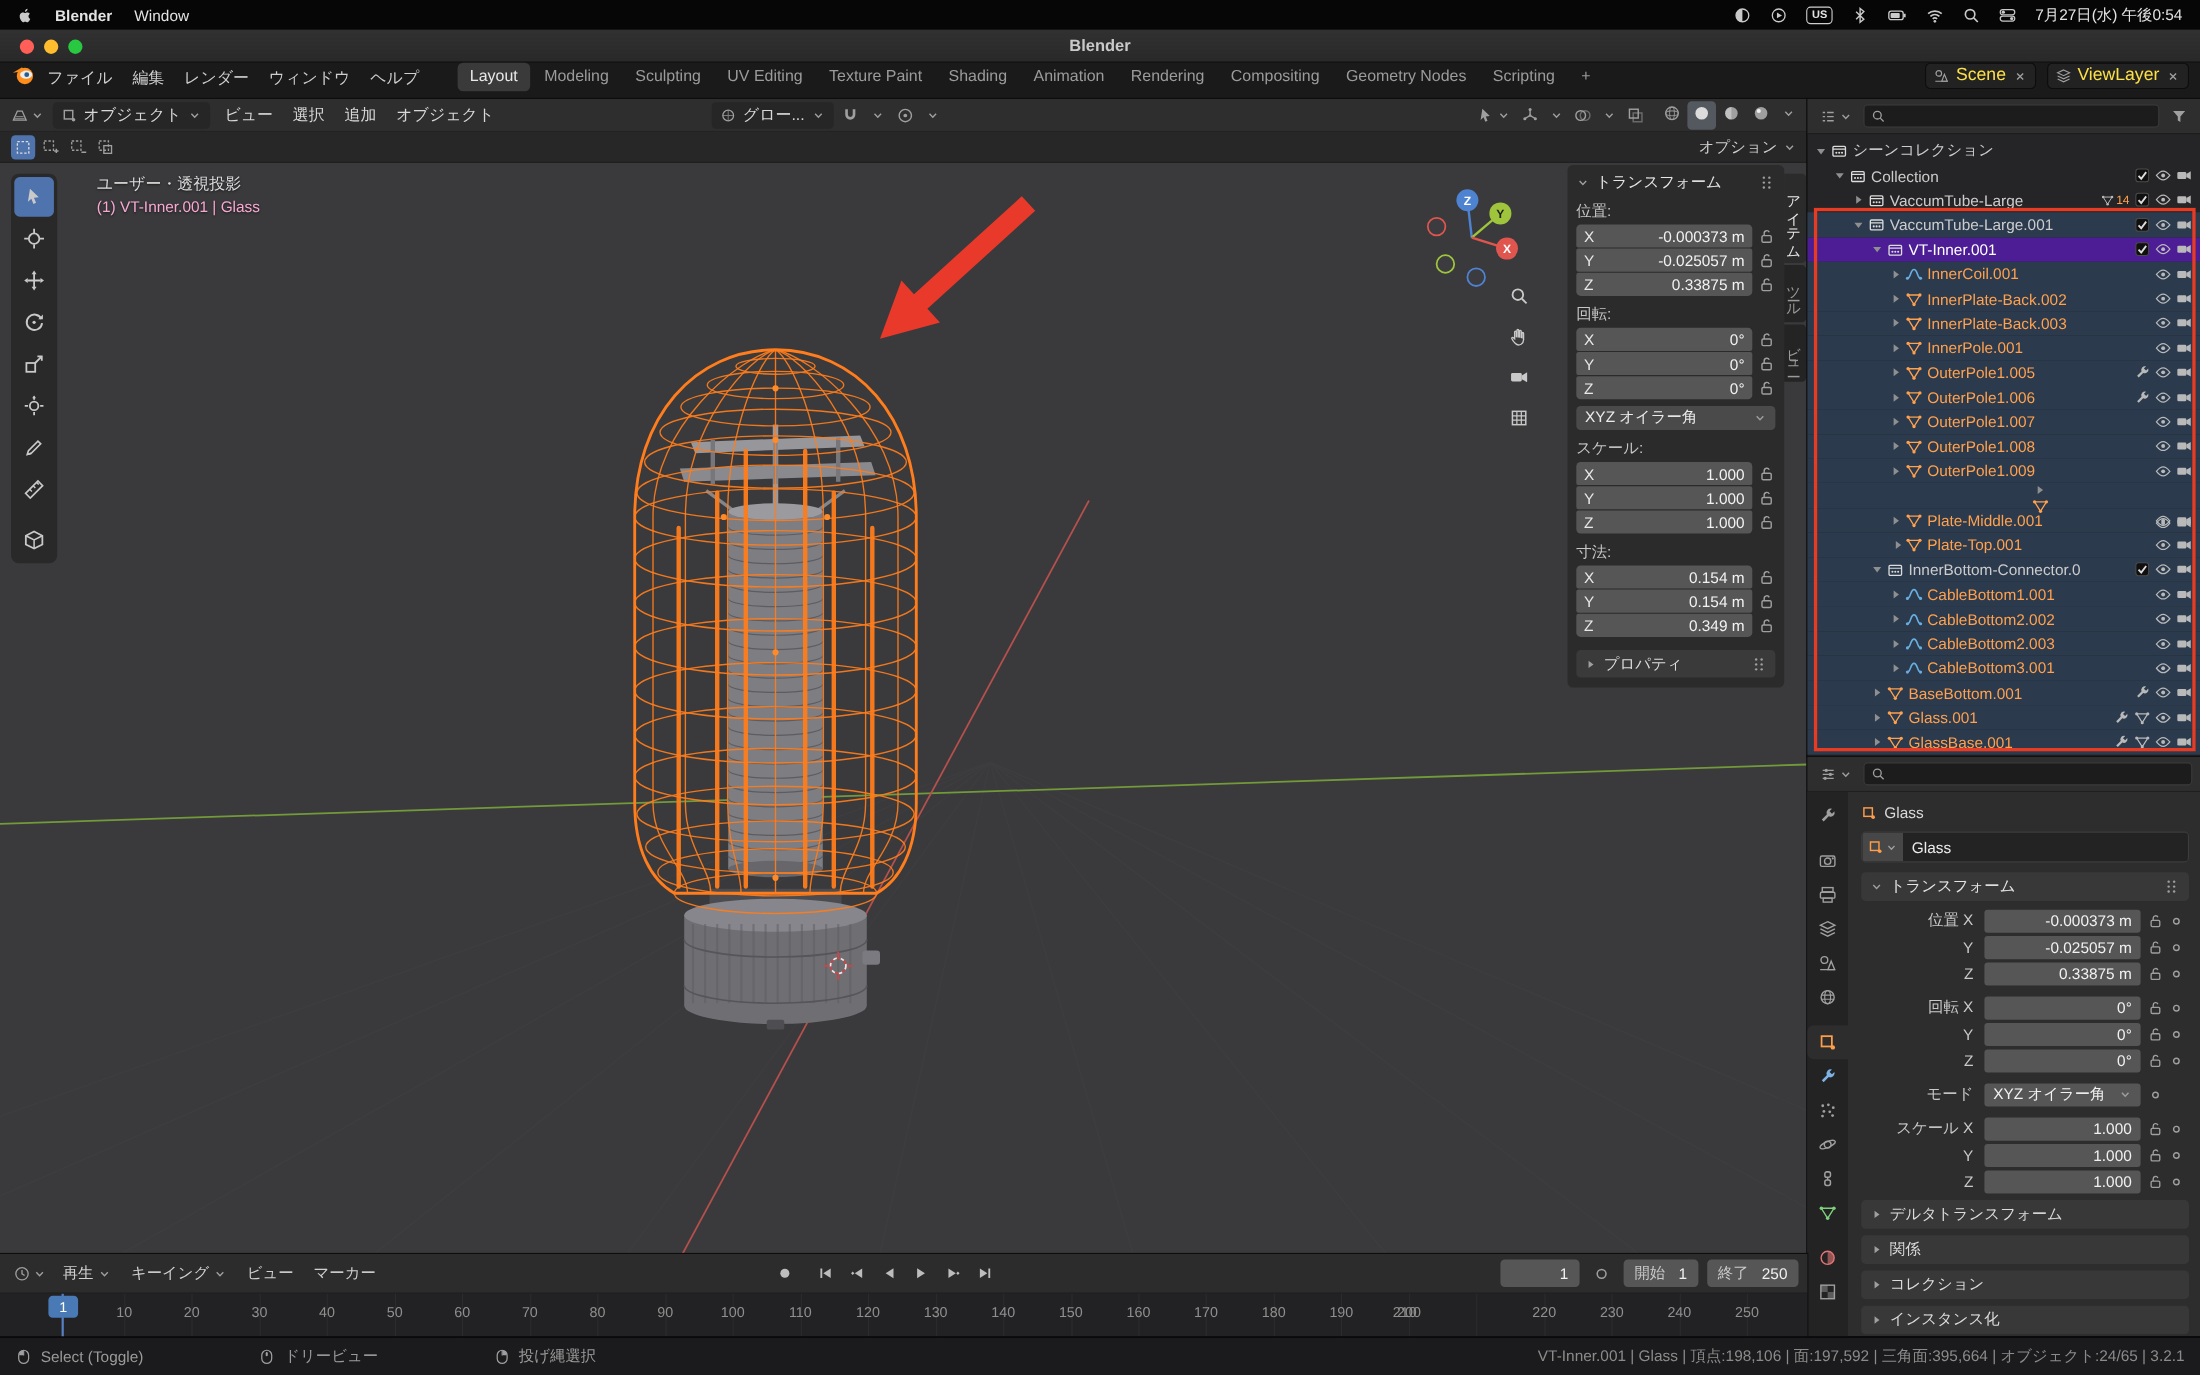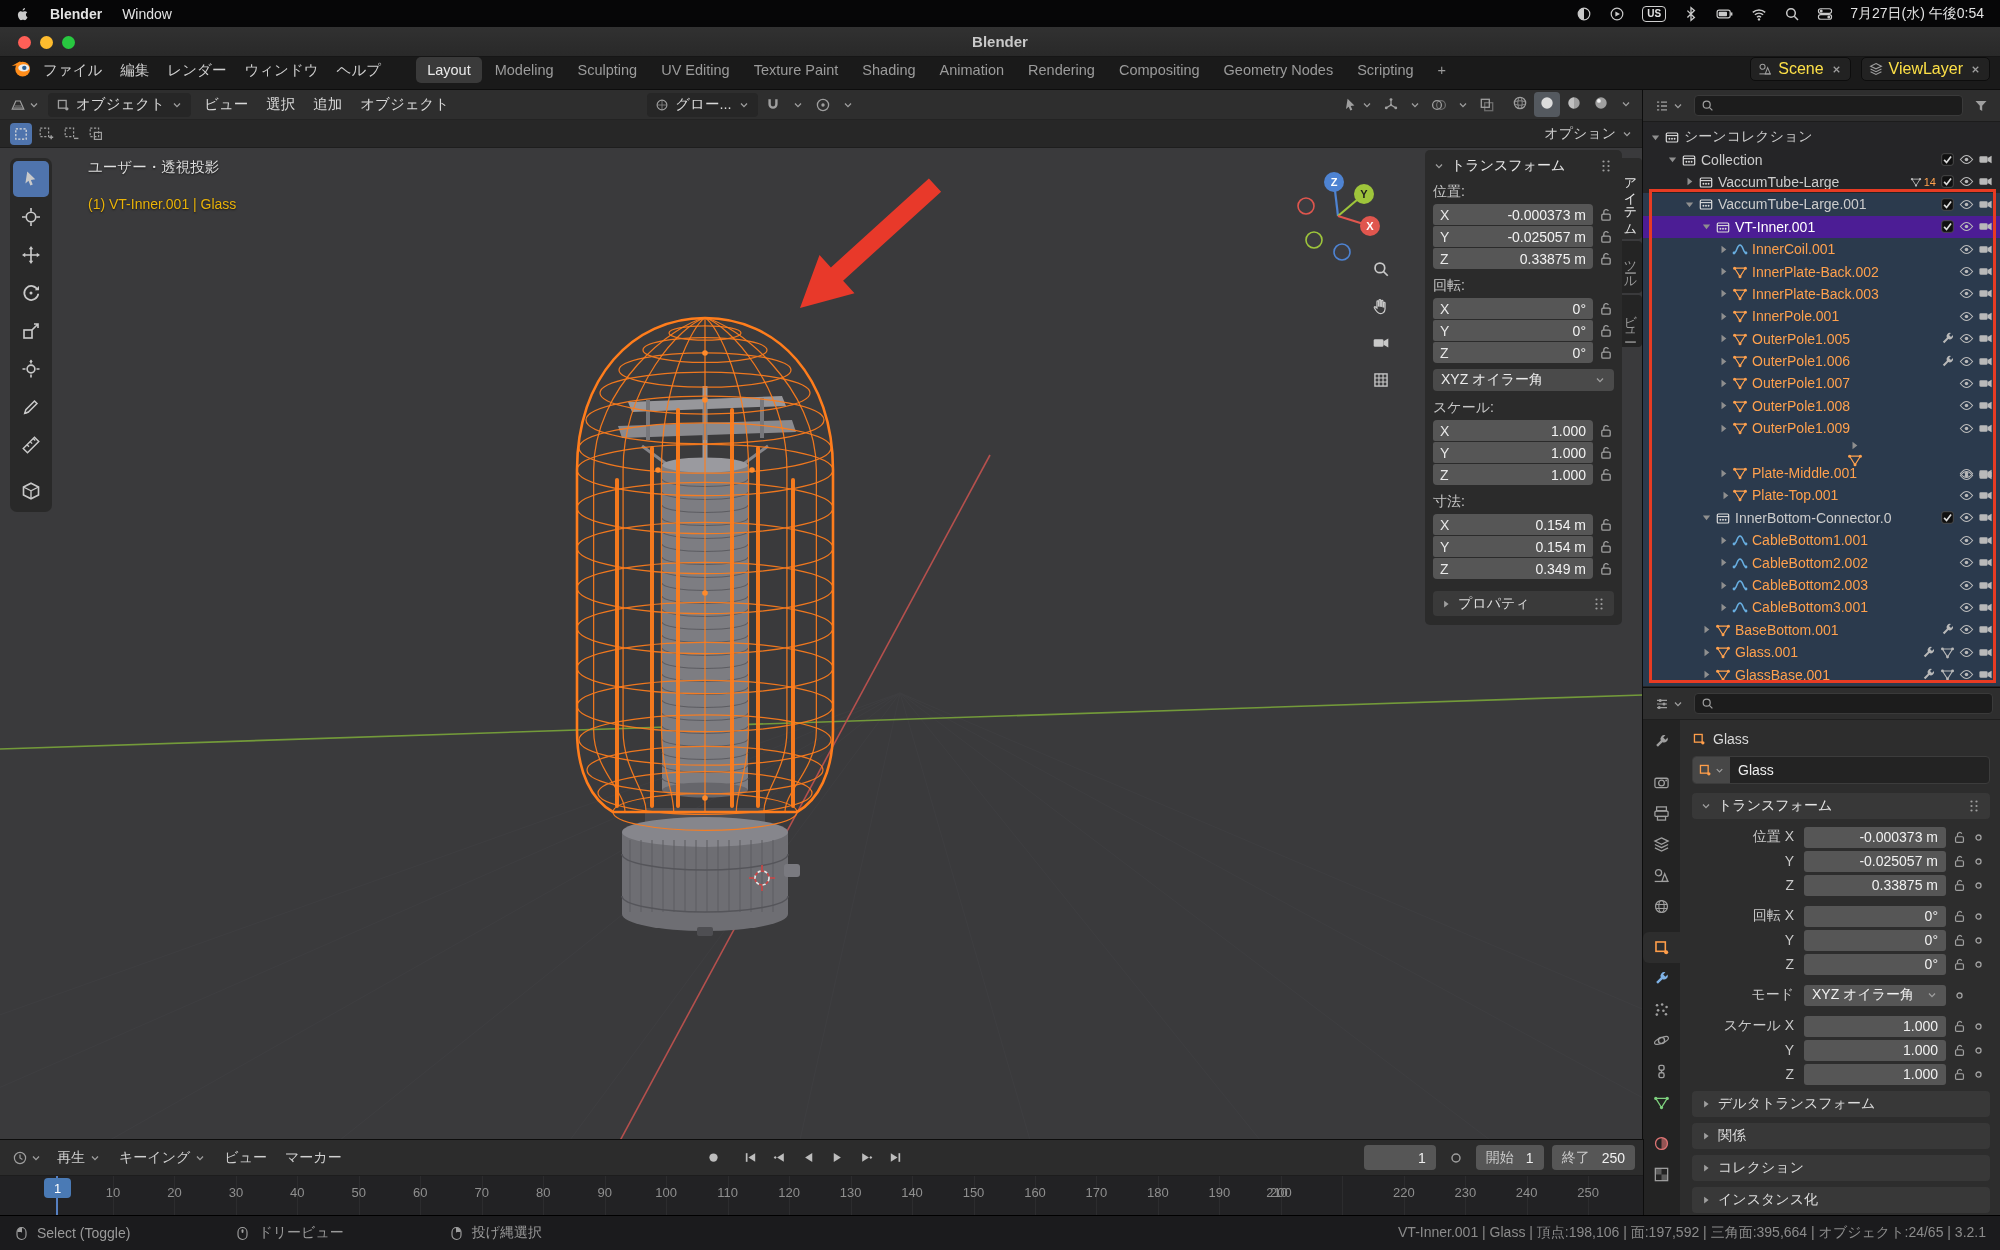--- a/index.html
+++ b/index.html
@@ -45,21 +45,21 @@
 .sm-btn.active{background:#4f74ad}
 .vp-opts{margin-left:auto;display:flex;align-items:center;gap:5px}
 .vp-canvas{position:absolute;left:0;top:58px;width:1643px;height:992px;overflow:hidden}
 #canvas-svg{position:absolute;left:0;top:0;width:1643px;height:992px}
 #toolbar{position:absolute;left:10px;top:10px;width:42px;background:rgba(40,40,40,.92);border-radius:7px;padding:3px;display:flex;flex-direction:column;gap:2px}
 .tool-btn{width:36px;height:36px;border-radius:5px;display:flex;align-items:center;justify-content:center;color:#d0d0d0}
 .tool-btn .icn{width:20px;height:20px}
 .tool-btn.active{background:#4f74ad}
 .tool-btn.mt{margin-top:8px}
 .vp-label{position:absolute;left:88px;top:10px;color:#dedede;font-size:14.5px;text-shadow:0 1px 2px rgba(0,0,0,.6)}
-.vp-sublabel{position:absolute;left:88px;top:48px;color:#eab308;font-size:14px;text-shadow:0 1px 2px rgba(0,0,0,.6)}
+.vp-sublabel{position:absolute;left:88px;top:32px;color:#f9a8d4;font-size:14px;text-shadow:0 1px 2px rgba(0,0,0,.6)}
 #gizmo{position:absolute;left:1288px;top:8px;width:120px;height:120px}
 .nav-btns{position:absolute;left:1368px;top:108px;display:flex;flex-direction:column;gap:11px}
 .nav-btn{width:26px;height:26px;display:flex;align-items:center;justify-content:center;color:#c4c4c4}
 .nav-btn .icn{width:18px;height:18px}
 
 #npanel{position:absolute;left:1425px;top:2px;width:197px;background:rgba(43,43,43,.96);border-radius:5px;padding:7px 8px 9px;font-size:14px;color:#cfcfcf}
 .np-head{display:flex;align-items:center;gap:6px;color:#e6e6e6;margin-bottom:4px}
 .np-dots{margin-left:auto}
 .np-grouplabel{margin:8px 0 3px;color:#c6c6c6}
 .np-fieldrow{display:flex;align-items:center;gap:5px;margin-bottom:1px}

